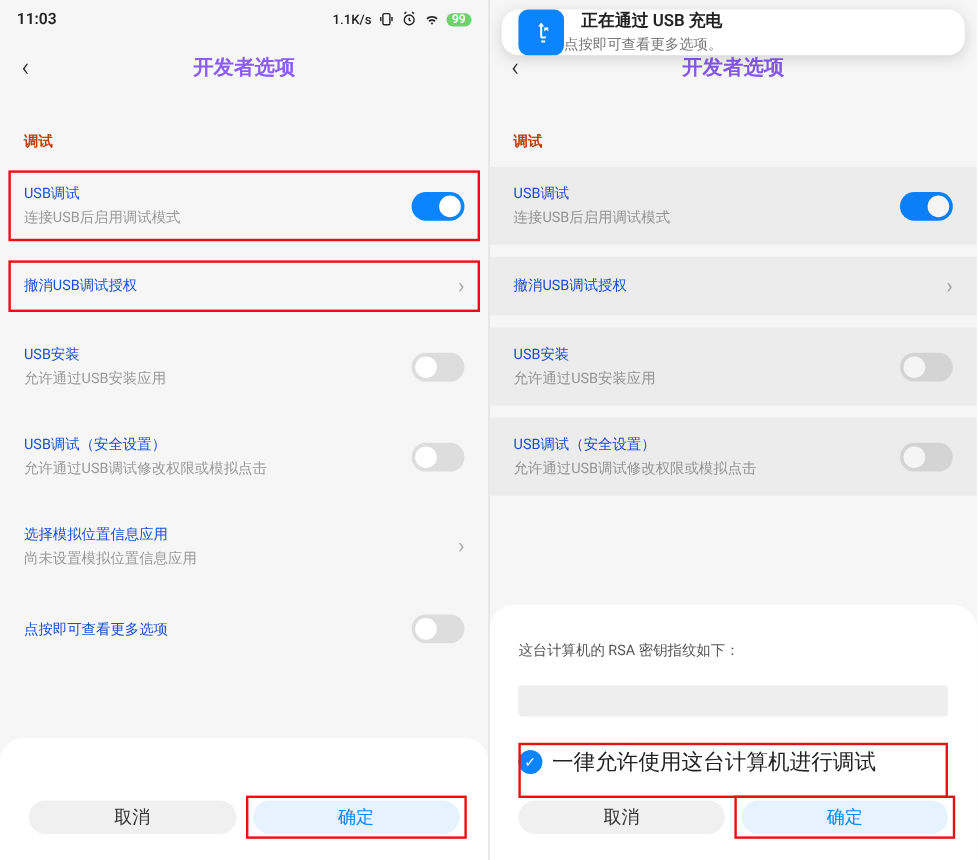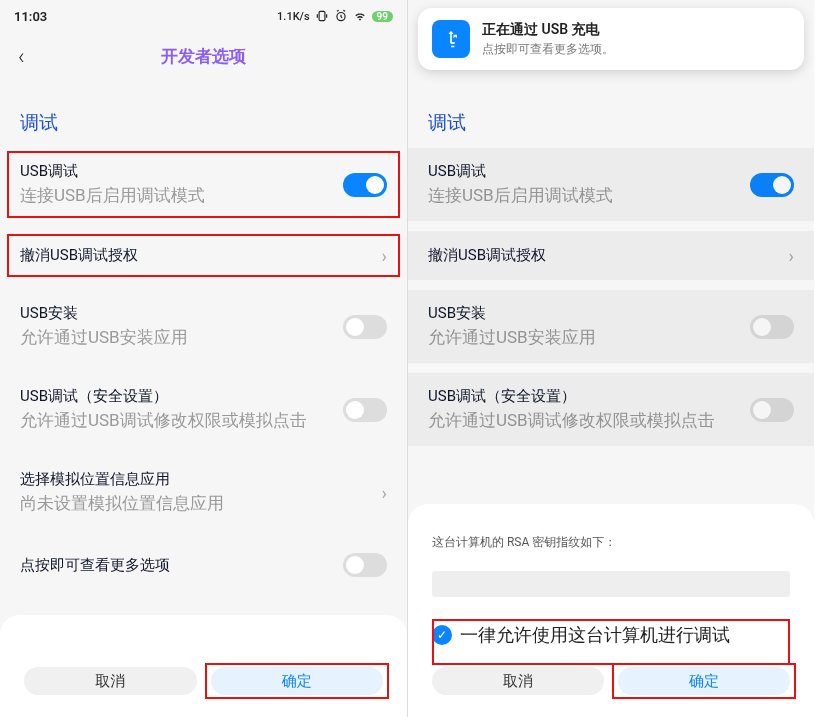--- a/index.html
+++ b/index.html
@@ -6,25 +6,25 @@
     body { font-family: -apple-system, "Segoe UI", Roboto, sans-serif; background: #fff; display: flex; gap: 0; }
     .phone { width: 407px; height: 717px; background: #f6f6f6; position: relative; overflow: hidden; }
     .phone + .phone { border-left: 1px solid #ddd; }
     .status-bar { height: 32px; display: flex; align-items: center; padding: 0 14px; font-size: 13px; font-weight: 600; color: #222; }
     .status-bar .spacer { flex: 1; }
     .status-bar .right { display: flex; align-items: center; gap: 5px; font-size: 11px; font-weight: 500; }
     .battery { background: #6dd16d; border-radius: 8px; padding: 0 5px; font-size: 10px; color: #fff; font-weight: 600; }
     .titlebar { height: 48px; display: flex; align-items: center; padding: 0 18px; position: relative; }
     .back-icon { font-size: 22px; font-weight: 300; color: #222; }
     .page-title { position: absolute; left: 50%; transform: translateX(-50%); font-size: 17px; font-weight: 600; color: #8b5cf6; text-align: center; }
-    .section-label { padding: 30px 20px 12px; font-size: 19px; color: #1d4ed8; }
+    .section-label { padding: 30px 20px 12px; font-size: 12px; color: #c2410c; font-weight: bold; }
     .setting-item { background: #f6f6f6; padding: 14px 20px; display: flex; align-items: center; position: relative; }
     .setting-item .text { flex: 1; }
-    .setting-item .title { font-size: 15px; color: #0f172a; }
-    .setting-item .subtitle { font-size: 17px; color: #999; margin-top: 3px; }
+    .setting-item .title { font-size: 12px; color: #1d4ed8; }
+    .setting-item .subtitle { font-size: 12px; color: #999; margin-top: 3px; }
     .toggle { width: 44px; height: 24px; border-radius: 12px; position: relative; }
     .toggle.on { background: #0b84ff; }
     .toggle.off { background: #ddd; }
     .toggle .knob { width: 18px; height: 18px; border-radius: 50%; background: #fff; position: absolute; top: 3px; }
     .toggle.on .knob { right: 3px; }
     .toggle.off .knob { left: 3px; }
     .chevron { font-size: 18px; color: #aaa; }
     .redbox { position: absolute; inset: 3px 7px; border: 2px solid #e81010; pointer-events: none; }
     .bottom-sheet { position: absolute; bottom: 0; left: 0; right: 0; background: #fff; border-radius: 20px 20px 0 0; padding: 30px 24px 22px; }
     .sheet-text { font-size: 15px; color: #222; line-height: 1.6; }
@@ -34,21 +34,21 @@
     .checkbox-row { display: flex; align-items: center; gap: 8px; padding: 6px 0 20px; position: relative; }
     .checkbox-row .redbox2 { position: absolute; inset: 2px 0; border: 2px solid #e81010; pointer-events: none; }
     .check-circle { width: 20px; height: 20px; border-radius: 50%; background: #0b84ff; display: flex; align-items: center; justify-content: center; color: #fff; font-size: 12px; }
     .check-label { font-size: 18px; color: #222; font-family: Liberation Serif, serif; }
     .sheet-buttons { display: flex; gap: 14px; margin-top: 22px; }
     .sheet-buttons.tight { margin-top: 0; }
     .btn { flex: 1; height: 28px; border-radius: 22px; display: flex; align-items: center; justify-content: center; font-size: 15px; position: relative; }
     .btn-cancel { background: #f0f0f0; color: #333; }
     .btn-confirm { background: #e6f2fe; color: #0b84ff; font-weight: 500; }
     .btn .redbox3 { position: absolute; inset: -4px -6px; border: 2px solid #e81010; pointer-events: none; }
-    .notification { position: absolute; top: 8px; left: 10px; right: 10px; background: #fff; border-radius: 14px; box-shadow: 0 3px 12px rgba(0,0,0,.15); padding: 12px 14px; display: flex; align-items: center; gap: 12px; z-index: 10; }
+    .notification { position: absolute; top: 8px; left: 10px; right: 10px; background: #fff; border-radius: 14px; box-shadow: 0 3px 12px rgba(0,0,0,.15); padding: 0 14px; display: flex; align-items: center; z-index: 10; text-align: right; }
     .notif-icon { width: 38px; height: 38px; border-radius: 8px; background: #0b84ff; display: flex; align-items: center; justify-content: center; color: #fff; }
     .notif-text .t1 { font-size: 14px; font-weight: 600; color: #222; }
     .notif-text .t2 { font-size: 12px; color: #777; margin-top: 2px; }
     .dimmed { filter: brightness(0.96); }
     .status-icon svg { width: 14px; height: 14px; display: block; }
   </style>
 </head>
 <body>
 
 <div class="phone">

